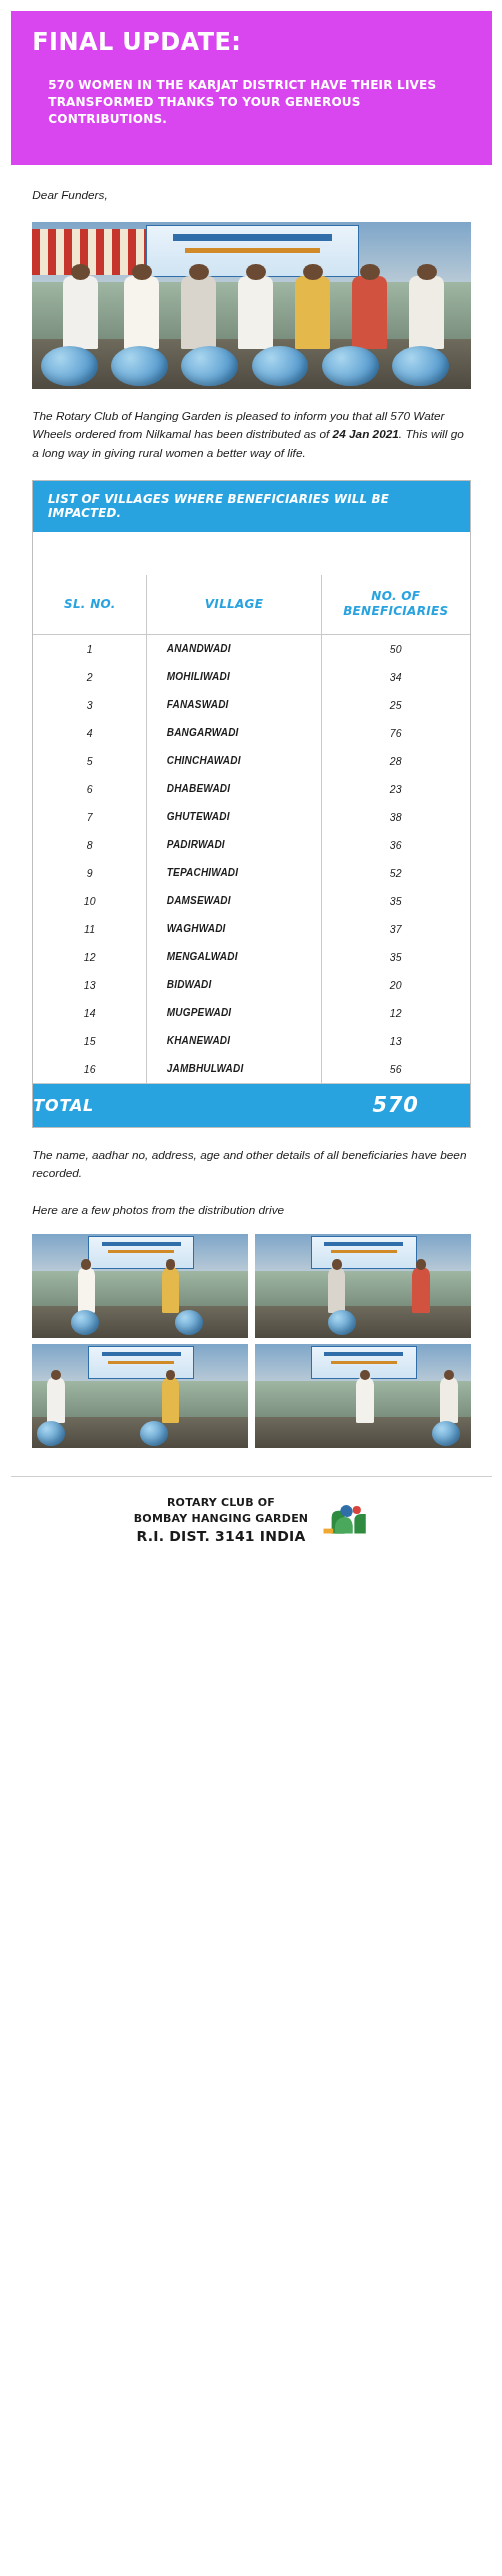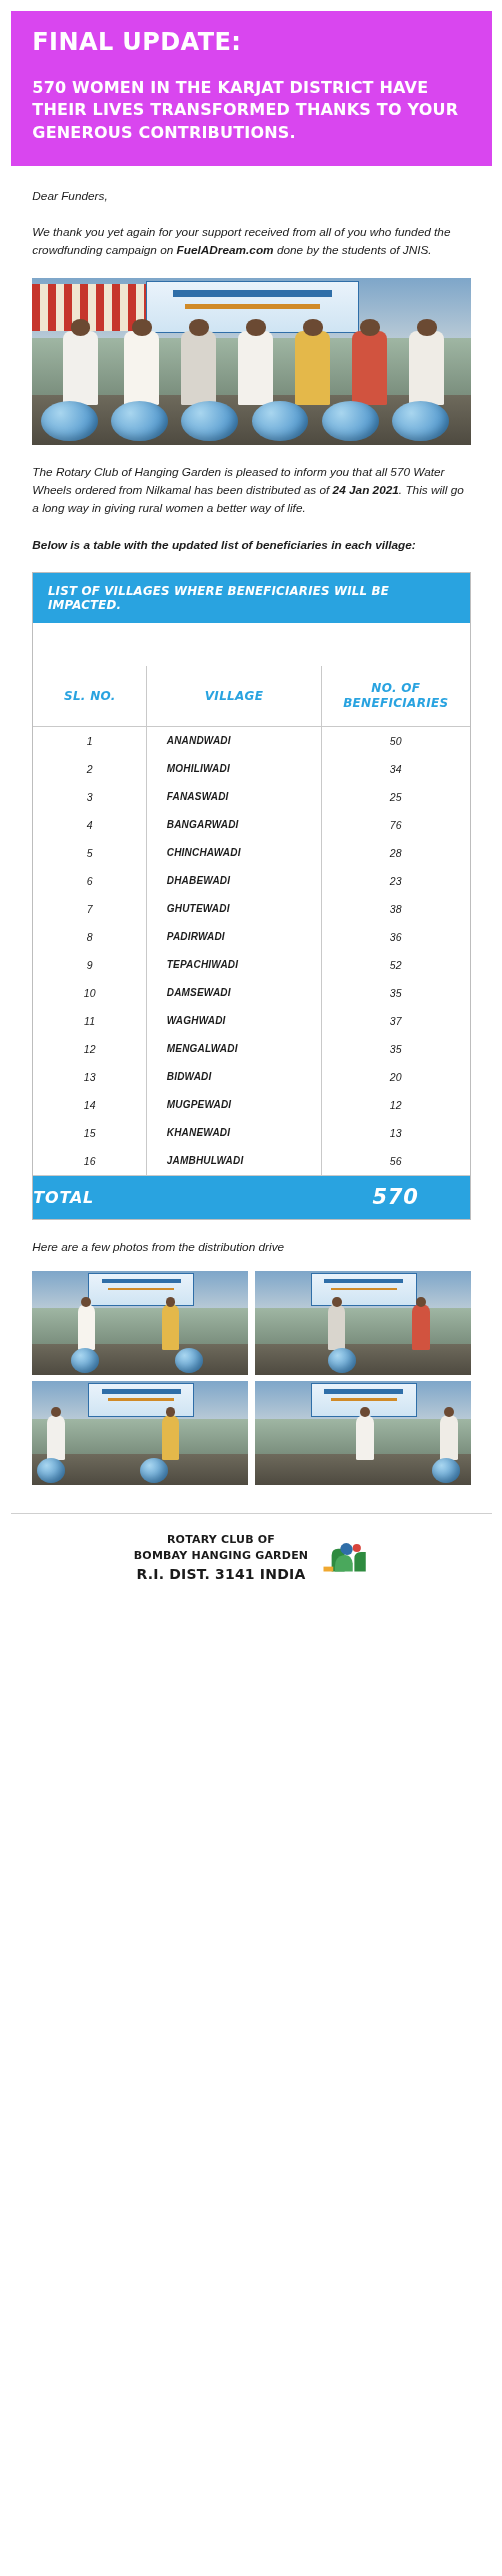--- a/index.html
+++ b/index.html
@@ -30,26 +30,26 @@
     font-size: 24px;
     letter-spacing: 0.4px;
     color: #ffffff;
     text-transform: uppercase;
     line-height: 1.1;
     margin: 0 0 21px 0;
   }
   .hero-sub {
     font-family: "DejaVu Sans", sans-serif;
     font-weight: bold;
-    font-size: 16px;
+    font-size: 12px;
     color: #ffffff;
     text-transform: uppercase;
     line-height: 1.42;
     letter-spacing: 0.2px;
-    margin: 0;
+    margin: 16px;
   }
   .body-wrap {
     padding: 0 21px;
     font-style: italic;
   }
   p.para {
     font-size: 11.8px;
     line-height: 1.55;
     color: #1c1c1c;
     margin: 18px 0 0 0;
@@ -250,23 +250,20 @@
 
   <div class="hero">
     <h1 class="hero-title">FINAL UPDATE:</h1>
     <div class="hero-sub">570 WOMEN IN THE KARJAT DISTRICT HAVE THEIR LIVES TRANSFORMED THANKS TO YOUR GENEROUS CONTRIBUTIONS.</div>
   </div>
 
   <div class="body-wrap">
 
     <p class="para first">Dear Funders,</p>
 
-    <p class="para">
-      <span>We thank you yet again for your support received from all of you who funded the crowdfunding campaign on </span><span class="bold">FuelADream.com</span><span> done by the students of JNIS.</span>
-    </p>
 
     <div class="photo-main">
       <div class="ph-sky"></div>
       <div class="ph-tent"></div>
       <div class="ph-banner"></div>
       <div class="ph-mid"></div>
       <div class="ph-ground"></div>
       <div class="ph-person ph-p1">
           <i></i>
         </div>
@@ -293,21 +290,20 @@
       <div class="ph-drum ph-d3"></div>
       <div class="ph-drum ph-d4"></div>
       <div class="ph-drum ph-d5"></div>
       <div class="ph-drum ph-d6"></div>
     </div>
 
     <p class="para">
       <span>The Rotary Club of Hanging Garden is pleased to inform you that all 570 Water Wheels ordered from Nilkamal has been distributed as of </span><span class="bold">24 Jan 2021</span><span>. This will go a long way in giving rural women a better way of life.</span>
     </p>
 
-    <p class="para bold">Below is a table with the updated list of beneficiaries in each village:</p>
 
     <div class="table-block">
       <div class="tbl-head">LIST OF VILLAGES WHERE BENEFICIARIES WILL BE IMPACTED.</div>
       <table class="bene">
         <colgroup>
             <col class="c1">
             <col class="c2">
             <col class="c3">
           </colgroup>
         <thead>
@@ -399,20 +395,21 @@
               <td>56</td>
             </tr>
         </tbody>
       </table>
       <div class="total-row">
         <div class="total-label">TOTAL</div>
         <div class="total-value">570</div>
       </div>
     </div>
 
+    <p class="para">The name, aadhar no, address, age and other details of all beneficiaries have been recorded.</p>
     <p class="para">Here are a few photos from the distribution drive</p>
 
     <div class="gallery">
       <div class="gal-cell">
         <div class="ph-sky"></div>
         <div class="ph-banner"></div>
         <div class="ph-mid"></div>
         <div class="ph-ground"></div>
         <div class="ph-person ph-p2">
             <i></i>

